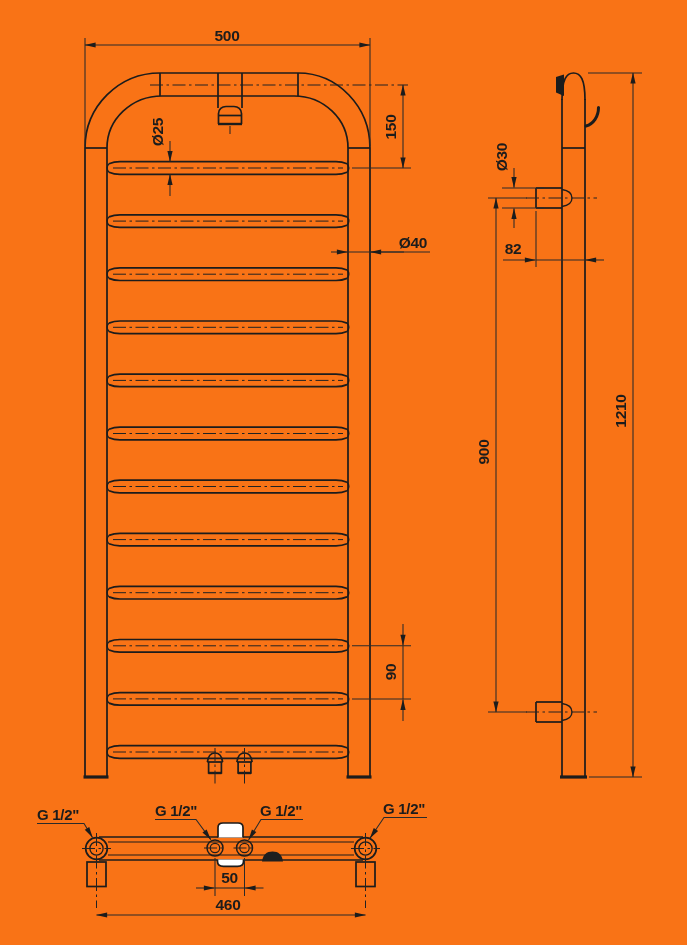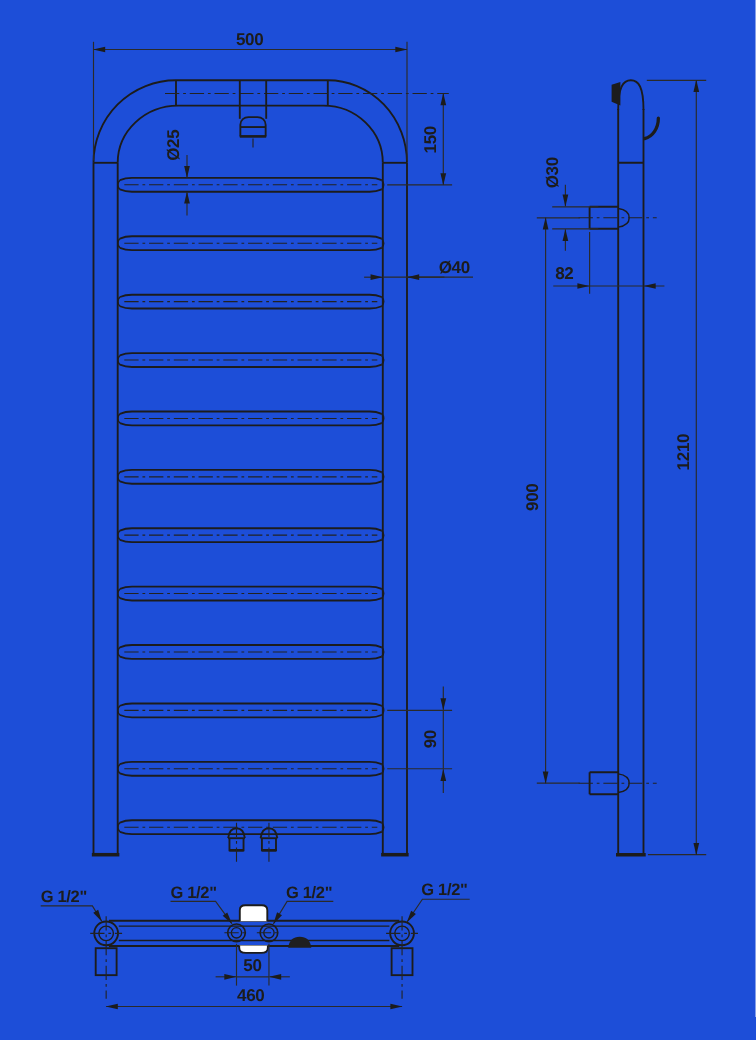--- a/index.html
+++ b/index.html
@@ -1,16 +1,16 @@
 <!DOCTYPE html>
 <html><head>
 <meta charset="utf-8">
 <style>
   html,body{margin:0;padding:0;background:#ffffff;}
-  .stage{width:687px;height:945px;background:#1d4ed8;position:relative;font-family:"Liberation Sans",sans-serif;}
+  .stage{width:687px;height:945px;background:#f97316;position:relative;font-family:"Liberation Sans",sans-serif;}
   svg{display:block;}
   .ol{stroke:#1c1c1c;stroke-width:1.7;fill:none;stroke-linecap:butt;}
   .thick{stroke:#1c1c1c;stroke-width:3.2;fill:none;}
   .dim{stroke:#2a2a2a;stroke-width:1.05;fill:none;}
   .cl{stroke:#222;stroke-width:1;fill:none;stroke-dasharray:13,3.5,2.5,3.5;}
   .txt{font:bold 15.5px "Liberation Sans",sans-serif;fill:#1c1c1c;letter-spacing:-0.3px;}
   .gtxt{font:bold 15px "Liberation Sans",sans-serif;fill:#1c1c1c;letter-spacing:-0.3px;}
   .wfill{fill:#ffffff;}
 </style>
 </head>

